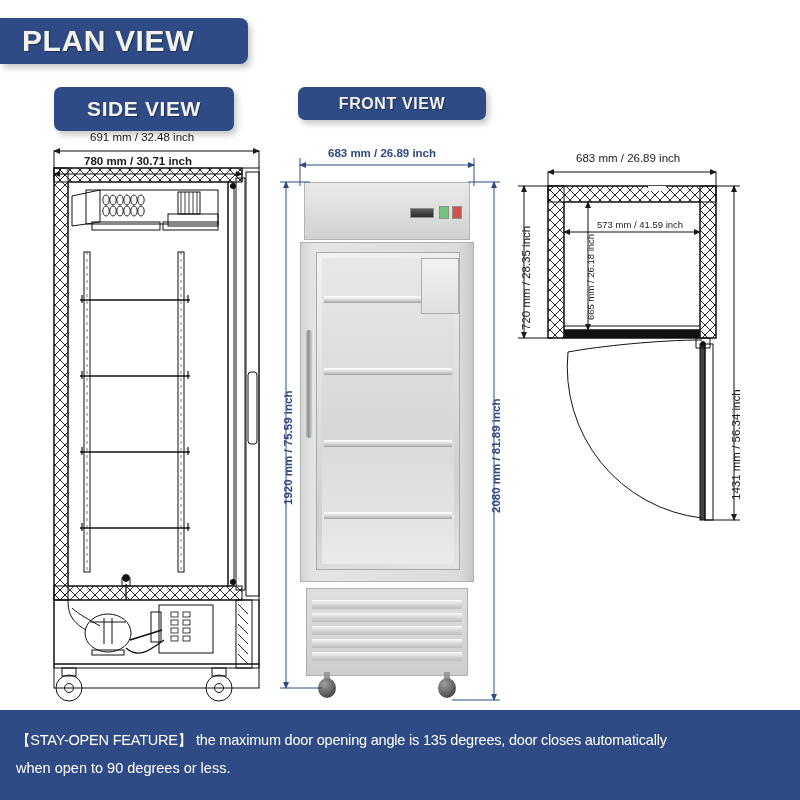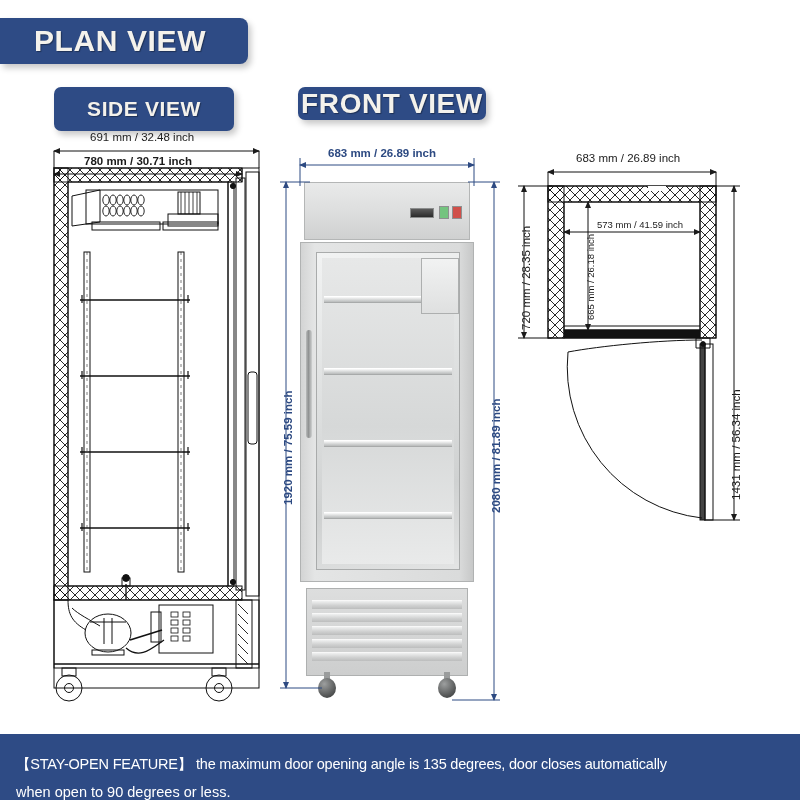--- a/index.html
+++ b/index.html
@@ -29,31 +29,31 @@
     box-shadow: 3px 4px 6px rgba(0,0,0,0.22);
     text-shadow: 1px 1px 1px rgba(0,0,0,0.35);
     white-space: nowrap;
   }
   #plan-badge {
     left: 0px; top: 18px;
     width: 248px; height: 46px;
     font-size: 30px;
     border-radius: 0 8px 8px 0;
     justify-content: flex-start;
-    padding-left: 34px;
+    padding-left: 22px;
   }
   #side-badge  { left: 54px;  top: 87px; width: 180px; height: 44px; font-size: 21px; }
-  #front-badge { left: 298px; top: 87px; width: 188px; height: 33px; font-size: 28px; text-align: right; }
+  #front-badge { left: 298px; top: 87px; width: 188px; height: 33px; font-size: 16px; text-align: right; }
   #top-badge   { left: 552px; top: 87px; width: 172px; height: 33px; font-size: 21px; }
 
   
   #footer {
     position: absolute;
     left: 0; bottom: 0;
-    width: 800px; height: 66px;
+    width: 800px; height: 90px;
     background: #2e4b85;
     color: #ffffff;
     padding: 16px 16px 0 16px;
     font-size: 14.5px;
     line-height: 1.95;
   }
   #footer .lead { letter-spacing: -0.2px; }
 
   
   .dim {

